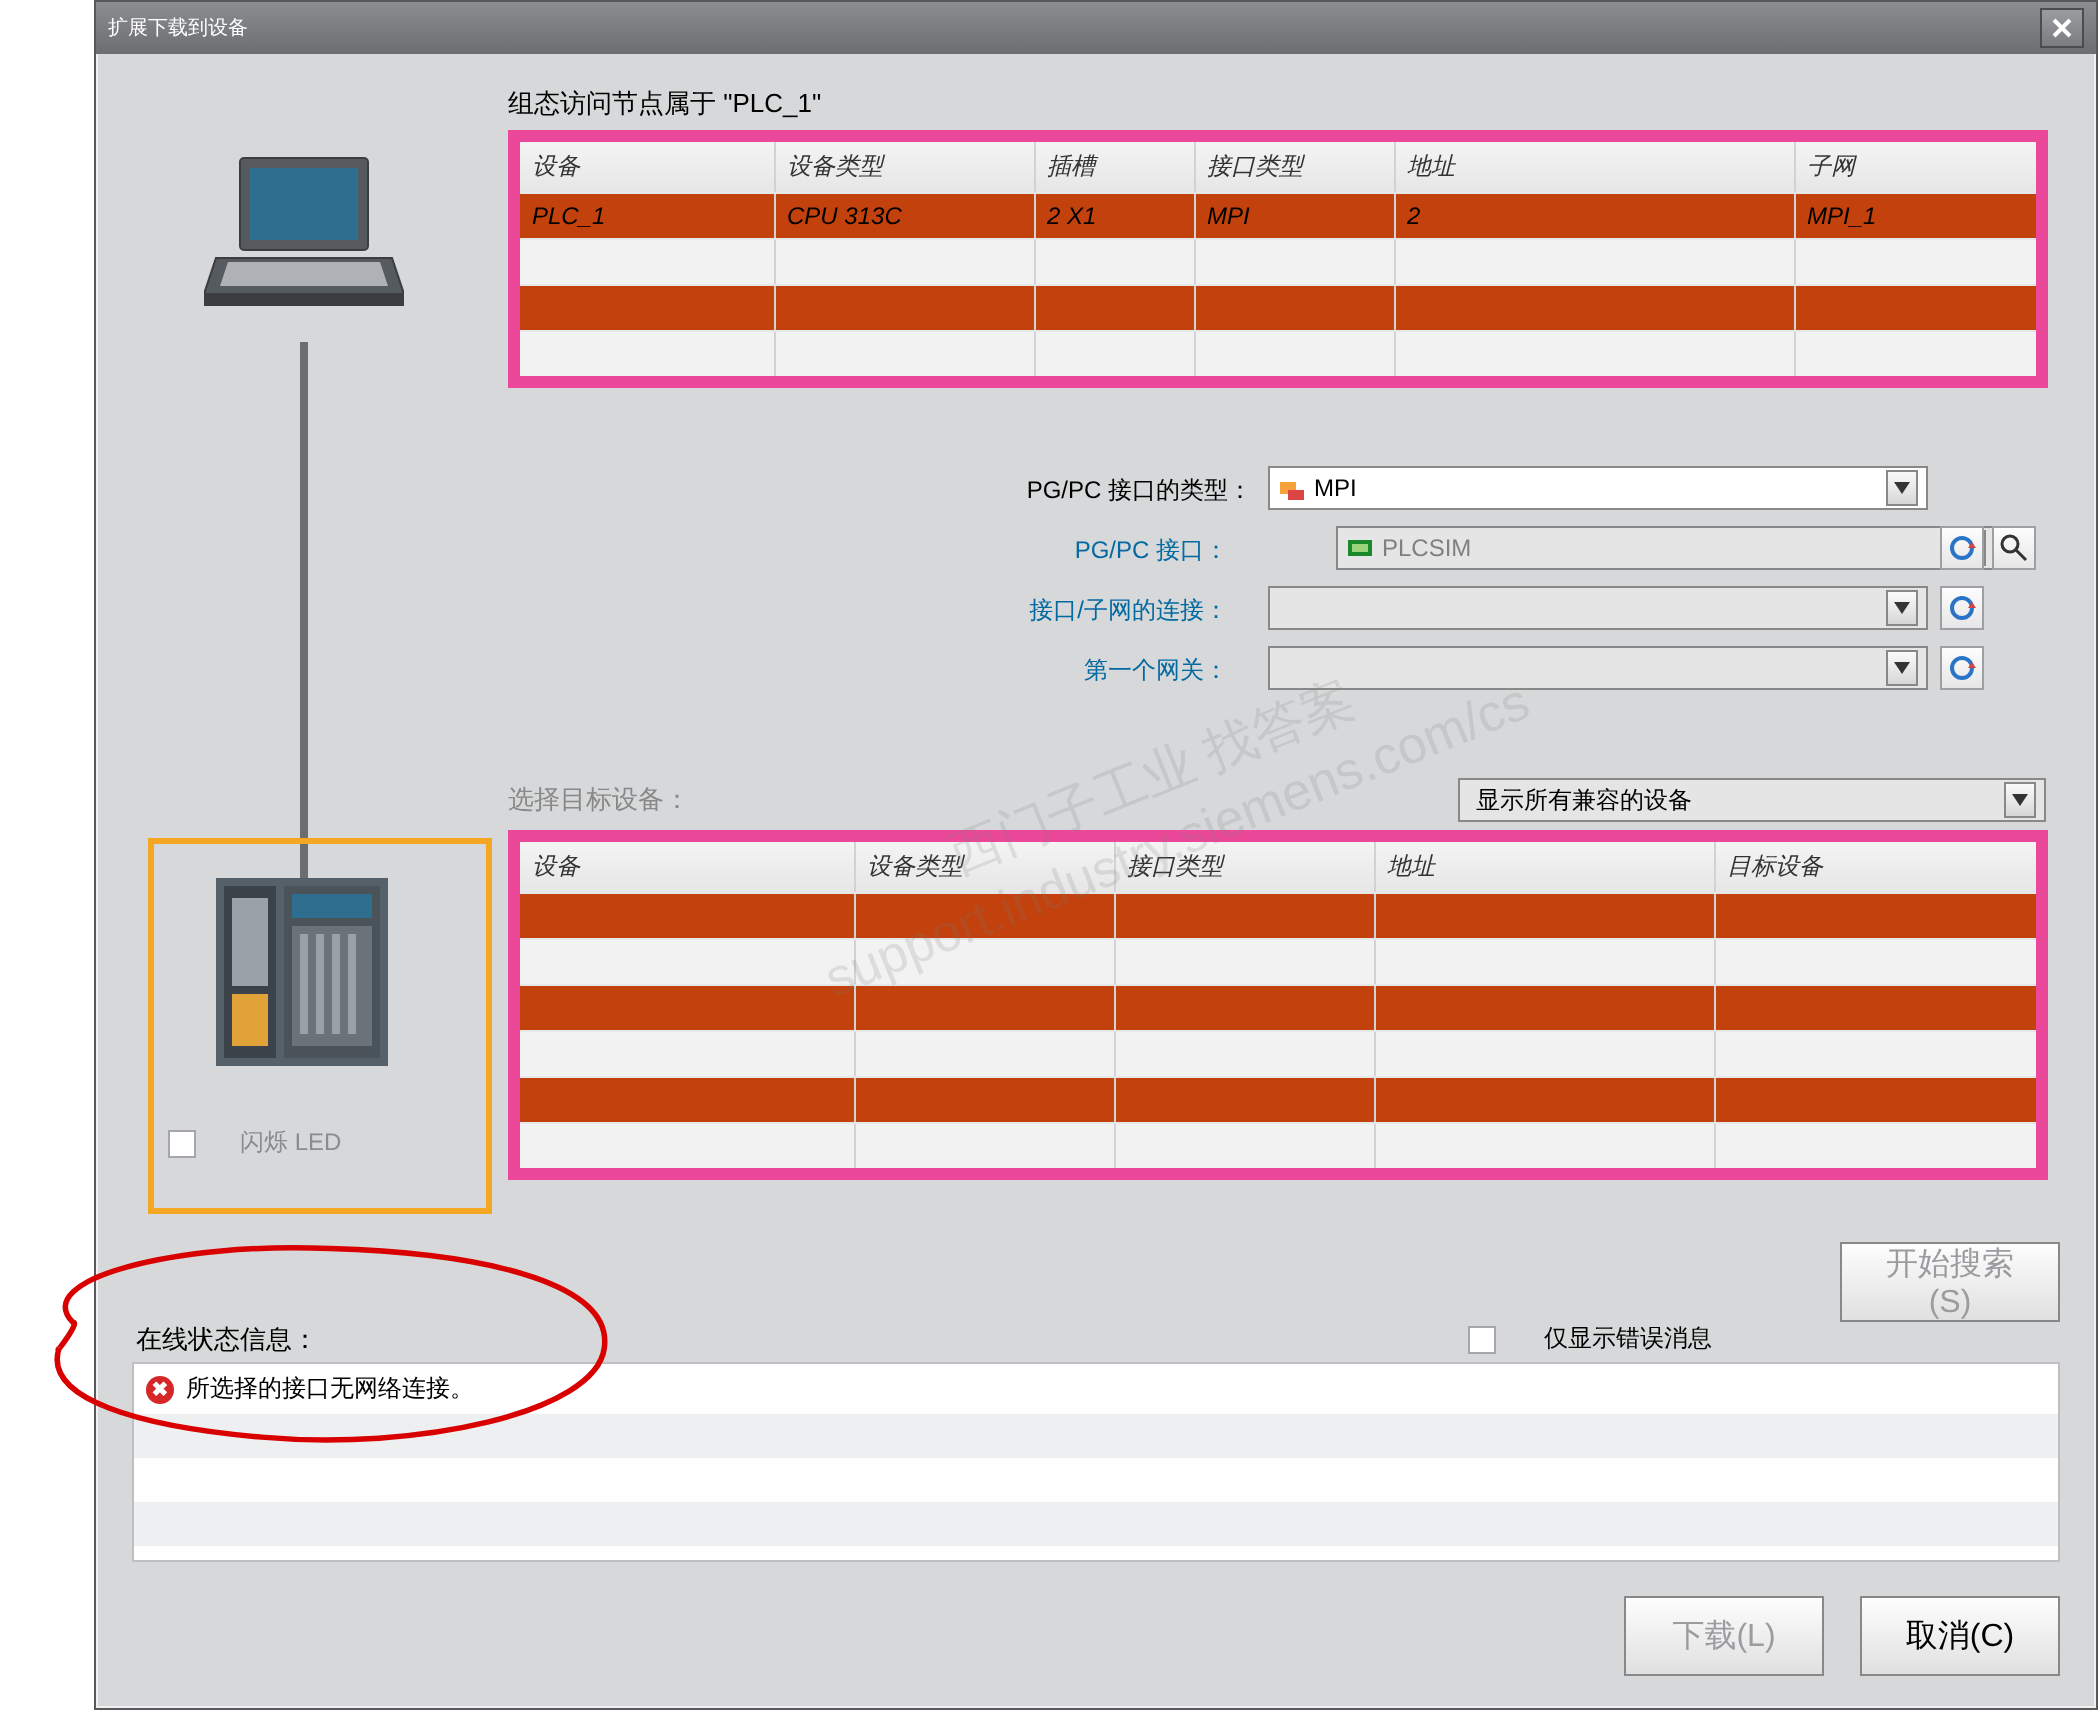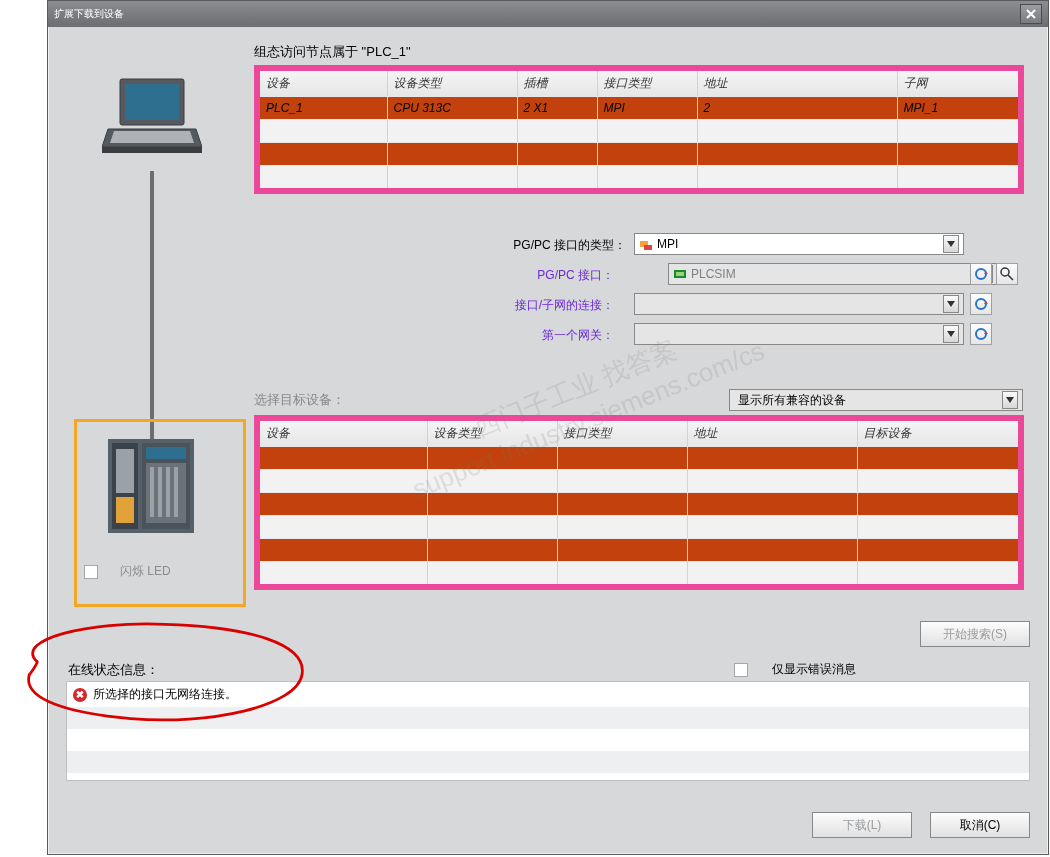--- a/index.html
+++ b/index.html
@@ -20,38 +20,38 @@
 .chk { width: 14px; height: 14px; border: 1px solid #a5a7aa; background: #fff; }
 
 
 .tbl { position: absolute; border: 6px solid #ec4899; background: #c2410c; border-collapse: collapse; font-size: 12px; font-style: italic; }
 .tbl th, .tbl td { border-right: 1px solid #d0d2d5; border-bottom: 1px solid #e5e7ea; padding: 4px 6px; text-align: left; height: 22px; }
 .tbl th { background: linear-gradient(#f4f4f4,#e6e6e6); font-weight: normal; color: #333; }
 .tbl tr.alt td { background: #f2f2f2; }
 .tbl tr.blank td { color: transparent; }
 
 
-.form-label { position: absolute; text-align: right; color: #6d28d9; width:160px; }
+.form-label { position: absolute; text-align: right; color: #0369a1; width:160px; }
 .form-label.black { color: #000; }
 .dd { position: absolute; height: 22px; background: #fff; border: 1px solid #888; display: flex; align-items: center; padding: 0 4px; }
 .dd.disabled { background: #e5e5e5; color: #808080; }
 .dd .dd-text { flex: 1; padding-left: 4px; }
 .dd .dd-caret { width: 16px; height: 18px; border: 1px solid #888; background: linear-gradient(#fafafa,#d7d7d7); display:flex; align-items:center; justify-content:center; }
 .dd .dd-caret svg { display:block; }
 .icon-btn { position: absolute; width: 22px; height: 22px; border: 1px solid #9d9fa2; background: linear-gradient(#fdfdfd,#e6e6e6); display: flex; align-items: center; justify-content: center; cursor: pointer; }
 .mini-icon { width: 14px; height: 14px; }
 
 
 .status-list { position: absolute; left: 12px; right: 12px; top: 650px; height: 100px; border: 1px solid #bdbfc2; background: #fff; overflow: hidden; }
 .status-row { padding: 4px 6px; display: flex; align-items: center; gap: 6px; }
 .status-row.odd { background: #edeff0; }
 .err-icon { width: 14px; height: 14px; border-radius: 50%; background: #d62728; color:#fff; font-size:10px; font-weight:bold; display:flex; align-items:center; justify-content:center; }
 
 
-.btn { position: absolute; height: 26px; border: 1px solid #888; background: linear-gradient(#fdfdfd,#e0e0e0); font-size: 12px; cursor: pointer; padding: 0 12px; }
+.btn { position: absolute; height: 40px; border: 1px solid #888; background: linear-gradient(#fdfdfd,#e0e0e0); font-size: 16px; cursor: pointer; padding: 0 12px; }
 .btn.disabled { color: #9a9c9f; cursor: default; }
 
 
 .hand-oval { position: absolute; left: -10px; top: 614px; width: 350px; height: 120px; pointer-events:none; }
 
 
 .watermark { position: absolute; left: 340px; top: 340px; font-size: 26px; color: rgba(120,120,120,0.18); transform: rotate(-22deg); pointer-events: none; white-space: nowrap; line-height: 1.3; text-align:center; }
 </style>
 </head>
 <body>

